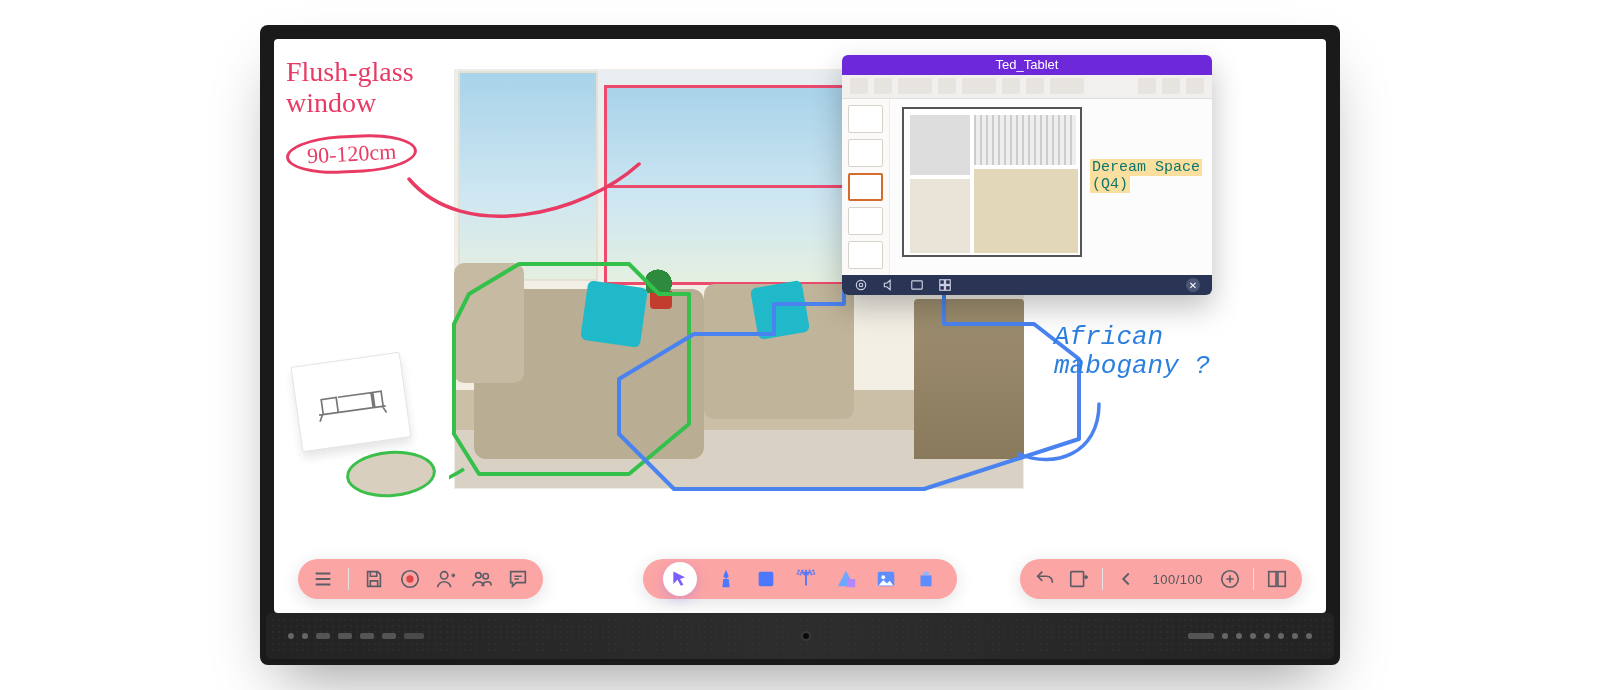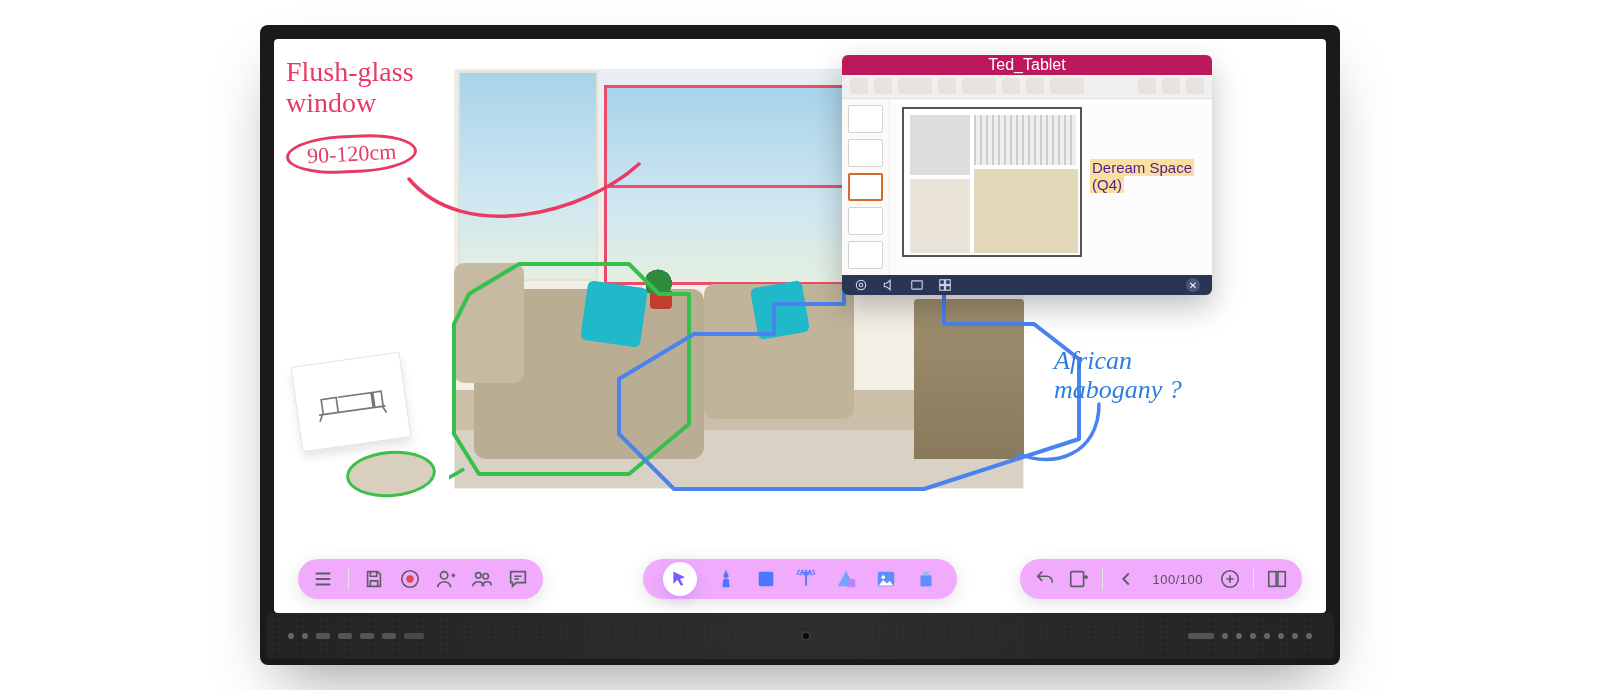--- a/index.html
+++ b/index.html
@@ -119,40 +119,40 @@
     display:flex;align-items:center;justify-content:center;
     font-size:8px;color:#888;
   }
   .sketch-card svg{width:80%;height:60%;}
 
   
   .blue-path{position:absolute;left:340px;top:225px;width:470px;height:240px;pointer-events:none;}
 
   
   .anno-blue{
-    position:absolute; left:780px; top:308px;
+    position:absolute; left:780px; top:284px;
     color:#2b7fe0;
-    font-family:Liberation Serif, serif;
+    font-family:Liberation Mono, monospace;
     font-size:26px;line-height:1.1;font-style:italic;
   }
   .blue-tail{position:absolute;left:740px;top:360px;width:90px;height:80px;pointer-events:none;}
 
   
   .tablet-window{
     position:absolute; left:568px; top:16px;
     width:370px; height:240px;
     background:#fcfcfc;
     border-radius:6px;
     box-shadow:0 12px 30px rgba(0,0,0,.25);
     display:flex;flex-direction:column;overflow:hidden;
   }
   .tw-title{
-    height:22px;background:#be185d;color:#fff;
+    height:22px;background:#6d28d9;color:#fff;
     display:flex;align-items:center;justify-content:center;
-    font-size:16px;
+    font-size:13px;
   }
   .tw-ribbon{
     height:28px;background:#f2f0ee;border-bottom:1px solid #e2e0dd;
     display:flex;align-items:center;gap:6px;padding:0 8px;
   }
   .rib{width:18px;height:16px;background:#e7e4df;border-radius:2px;}
   .rib.long{width:34px;}
   .tw-body{flex:1;display:flex;}
   .tw-thumbs{width:48px;background:#fbfaf8;border-right:1px solid #eee;display:flex;flex-direction:column;gap:6px;padding:6px;}
   .thumb{height:28px;border:1px solid #d7d3cc;background:#fff;border-radius:2px;}
@@ -162,36 +162,36 @@
     width:180px;height:150px;border:2px solid #555;background:#fff;
     position:relative;
   }
   .fp-room{position:absolute;background:repeating-linear-gradient(90deg,#ccc 0 2px,#eee 2px 6px);}
   .fp1{left:6px;top:6px;width:60px;height:60px;background:#ddd;}
   .fp2{left:70px;top:6px;width:102px;height:50px;}
   .fp3{left:70px;top:60px;width:104px;height:84px;background:#e2d7b9;}
   .fp4{left:6px;top:70px;width:60px;height:74px;background:#e9e4d7;}
   .slide-note{
     position:absolute; left:200px; top:60px;
-    font-family:Liberation Sans, sans-serif;
-    font-size:15px; color:#4c1d95;
+    font-family:Liberation Mono, monospace;
+    font-size:15px; color:#0f766e;
   }
   .slide-note .hl{background:#fadf9e;padding:0 2px;}
   .tw-footer{
     height:22px;background:#2a3555;
     display:flex;align-items:center;gap:14px;padding:0 12px;
     color:#c9cfe0;
   }
   .tw-footer .ficon{width:14px;height:14px;}
   .tw-footer .close{margin-left:auto;width:14px;height:14px;border-radius:50%;background:#4a5678;color:#fff;display:flex;align-items:center;justify-content:center;font-size:10px;cursor:pointer;}
 
   
   .toolbar{
     position:absolute;bottom:14px;height:40px;
-    background:#f0abfc;border-radius:22px;
+    background:#fca5a5;border-radius:22px;
     box-shadow:0 4px 18px rgba(0,0,0,.12);
     display:flex;align-items:center;padding:0 14px;gap:14px;
   }
   .tb-left{left:24px;}
   .tb-center{left:50%;transform:translateX(-50%);gap:18px;padding:0 20px;}
   .tb-right{right:24px;gap:12px;}
   .vsep{width:1px;height:22px;background:#e3e3e3;}
   .ticon{width:22px;height:22px;color:#5d5d66;display:flex;align-items:center;justify-content:center;cursor:pointer;}
   .ticon svg{width:100%;height:100%;}
   .ticon.blue{color:#4c77ff;}

